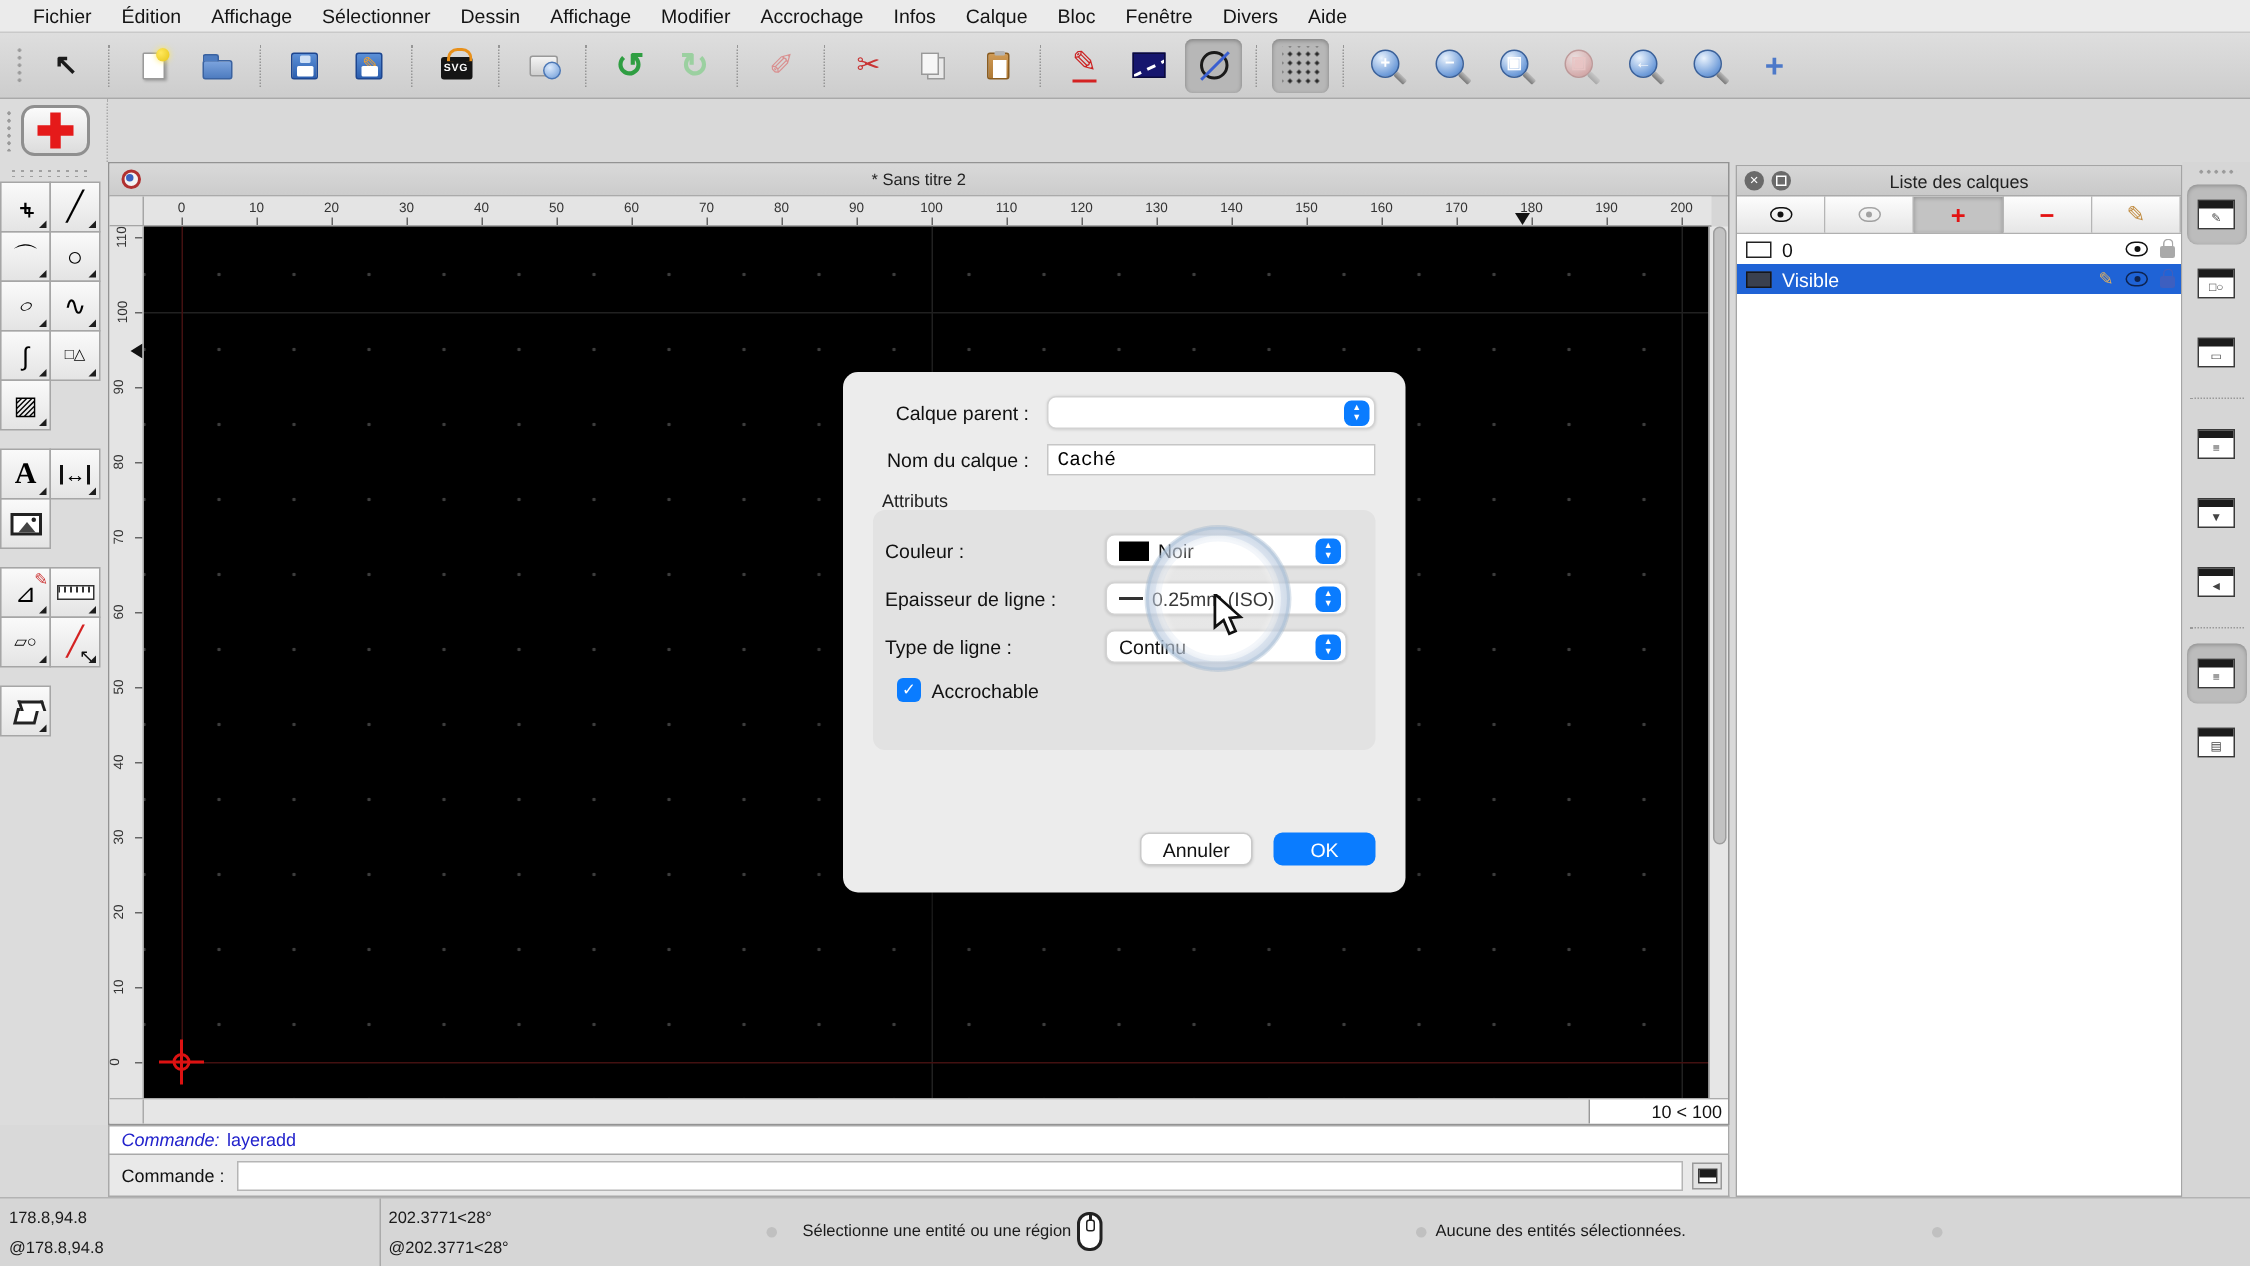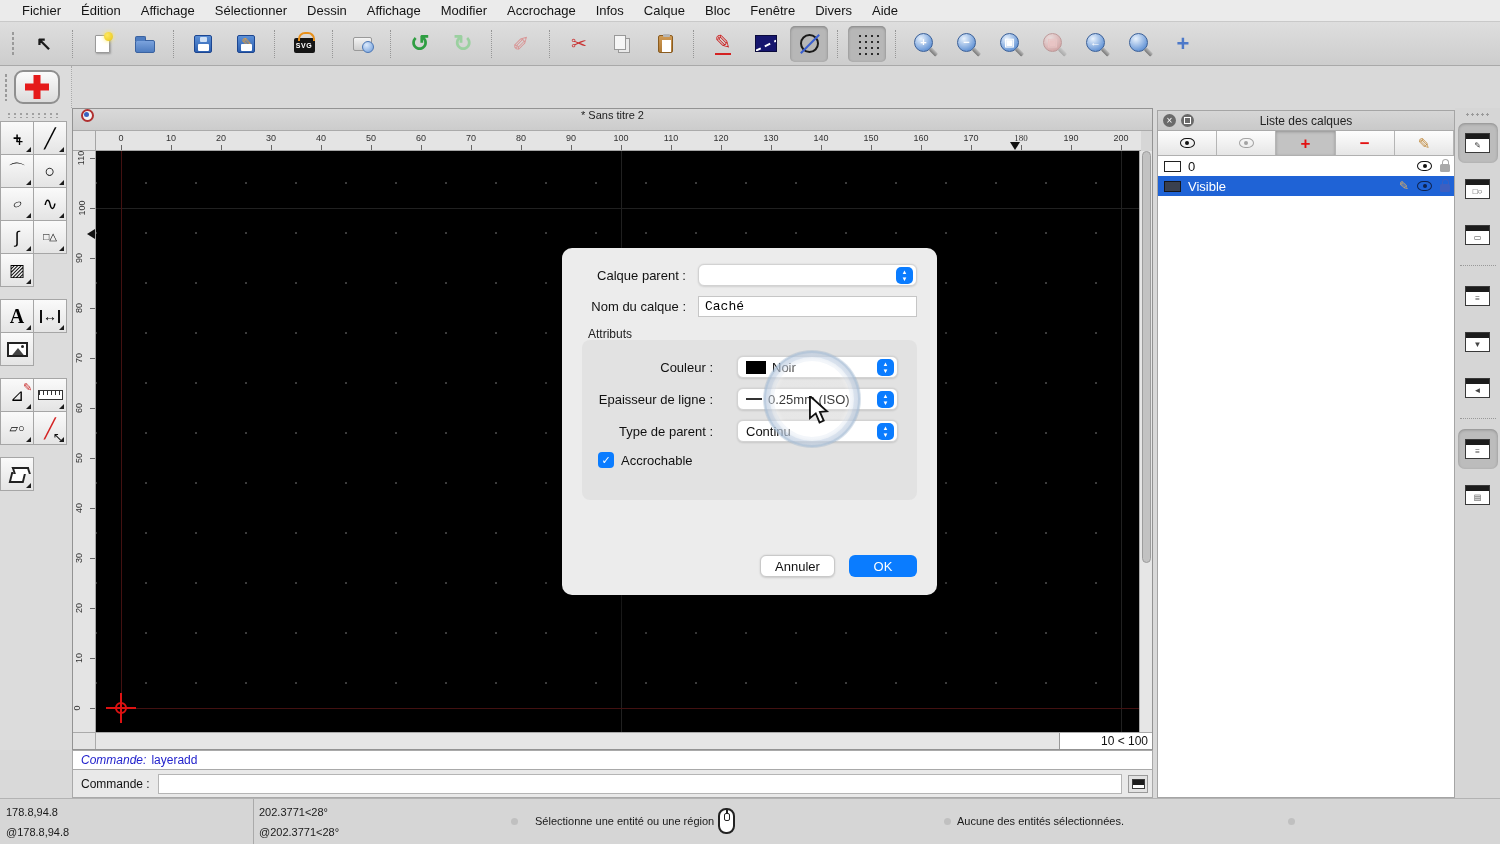--- a/index.html
+++ b/index.html
@@ -88,21 +88,21 @@
   .g-draft2::after{content:"✎";position:absolute;right:-8px;top:-5px;font-size:11px;color:#c33}
   .i-rulertool{width:25px;height:10px;background:#fff;border:1px solid #333;background-image:repeating-linear-gradient(90deg,#333 0 1px,transparent 1px 4px);background-size:100% 4px;background-repeat:no-repeat}
   .g-modify{font-size:11px}
   .g-selred{color:#d42222;font-size:19px;position:relative}
   .g-selred::after{content:"↖";position:absolute;right:-7px;bottom:-5px;font-size:12px;color:#111}
   .i-cube{width:15px;height:11px;border:2px solid #222;background:#fff;position:relative;transform:skewX(-14deg);margin-top:6px}
   .i-cube::before{content:"";position:absolute;left:-1px;width:13px;top:-7px;height:5px;border:2px solid #222;border-bottom:none;transform:skewX(30deg);background:#fff}
 
   
   .canvas-win{position:absolute;left:72px;top:108px;width:1081px;height:642px;border:1px solid #939393;background:#d6d6d6}
-  .doc-titlebar{position:absolute;left:0;top:0;right:0;height:22px;background:linear-gradient(#d9d9d9,#cccccc);border-bottom:1px solid #aaa;display:flex;align-items:flex-start}
+  .doc-titlebar{position:absolute;left:0;top:0;right:0;height:22px;background:linear-gradient(#d9d9d9,#cccccc);border-bottom:1px solid #aaa;display:flex;align-items:center}
   .doc-title{position:absolute;left:0;right:0;text-align:center;font-size:11px;color:#222}
   .appicon{width:13px;height:13px;margin-left:8px;border-radius:50%;border:2px solid #b03030;position:relative;background:#f4f4f4;z-index:2}
   .appicon::after{content:"";position:absolute;left:1px;top:1px;width:5px;height:5px;border-radius:50%;background:#3a62c0}
   .hruler{position:absolute;left:23px;top:22px;width:1045px;height:20px;background:#e4e4e4;border-bottom:1px solid #a5a5a5;overflow:hidden}
   .hnum{position:absolute;top:2px;transform:translateX(-50%);font-size:9px;color:#333}
   .htick{position:absolute;bottom:0;width:1px;height:5px;background:#666}
   .hmark{position:absolute;bottom:0;transform:translateX(-50%);border-left:5px solid transparent;border-right:5px solid transparent;border-top:8px solid #111}
   .rcorner{position:absolute;left:0;top:22px;width:23px;height:20px;background:#e4e4e4;border-right:1px solid #a5a5a5;border-bottom:1px solid #a5a5a5}
   .vruler{position:absolute;left:0;top:42px;width:23px;height:583px;background:#e4e4e4;border-right:1px solid #a5a5a5;overflow:hidden}
   .vnum{position:absolute;left:1px;transform:translateY(-50%) rotate(-90deg);font-size:9px;color:#333}
@@ -189,21 +189,21 @@
   .drow:first-child{padding-top:16px}
   .drow label{width:112px;text-align:right;margin-right:12px;white-space:nowrap}
   .dd{flex:1;display:flex;align-items:center;background:#fff;border:1px solid #d2d2d2;border-radius:6px;height:22px;padding:0 3px 0 8px;box-shadow:0 .5px 2px rgba(0,0,0,.12);gap:6px}
   .stepper{margin-left:auto;width:17px;height:17px;background:#0a7cff;border-radius:5px;color:#fff;display:flex;flex-direction:column;align-items:center;justify-content:center;flex:none}
   .stepper::before{content:"▲";font-size:6px;line-height:6px}
   .stepper::after{content:"▼";font-size:6px;line-height:6px;margin-top:1px}
   .txt{flex:1;height:21px;border:1px solid #c6c6c6;background:#fff;font-size:13px;padding:0 6px;font-family:Liberation Mono, monospace}
   .attr-label{margin:2px 0 4px 26px;font-size:12px;color:#222}
   .group{position:absolute;left:20px;right:20px;top:92px;height:160px;background:#e2e2e2;border-radius:8px;padding-top:16px}
   .grow{display:flex;align-items:center;margin:0 19px 10px 8px}
-  .grow label{width:123px;text-align:right;margin-right:24px;white-space:nowrap}
+  .grow label{width:123px;text-align:left;margin-right:24px;white-space:nowrap}
   .grow .dd{max-width:176px}
   .swatch{width:20px;height:13px;background:#000;flex:none}
   .dash{width:16px;border-top:2px solid #333;flex:none}
   .cbrow{display:flex;align-items:center;gap:7px;margin:0 0 7px 16px}
   .cb{width:16px;height:16px;background:#0a7cff;border-radius:4px;color:#fff;font-size:11px;line-height:16px;text-align:center;flex:none}
   .cb::after{content:"✓"}
   .dbtns{position:absolute;right:20px;bottom:18px;display:flex;gap:14px}
   .btn{height:22px;border-radius:6px;font-size:13px;font-family:inherit;border:none;cursor:default}
   .btn.cancel{width:75px;background:#fff;border:1px solid #c9c9c9;box-shadow:0 .5px 2px rgba(0,0,0,.15);color:#111}
   .btn.ok{width:68px;background:#0a7cff;color:#fff}
@@ -441,21 +441,21 @@
         <span class="hnum" style="left: 675px;">130</span>
         <span class="htick" style="left: 675px;"></span>
         <span class="hnum" style="left: 725px;">140</span>
         <span class="htick" style="left: 725px;"></span>
         <span class="hnum" style="left: 775px;">150</span>
         <span class="htick" style="left: 775px;"></span>
         <span class="hnum" style="left: 825px;">160</span>
         <span class="htick" style="left: 825px;"></span>
         <span class="hnum" style="left: 875px;">170</span>
         <span class="htick" style="left: 875px;"></span>
-        <span class="hnum" style="left: 925px; font-family: Liberation Serif, serif;">180</span>
+        <span class="hnum" style="left: 925px;">180</span>
         <span class="htick" style="left: 925px;"></span>
         <span class="hnum" style="left: 975px;">190</span>
         <span class="htick" style="left: 975px;"></span>
         <span class="hnum" style="left: 1025px;">200</span>
         <span class="htick" style="left: 1025px;"></span>
         <span class="hmark" style="left: 919px;"></span>
       </div>
     <div class="vruler">
         <span class="vnum" style="top: 7px;">110</span>
         <span class="vtick" style="top: 7px;"></span>
@@ -644,21 +644,21 @@
       </div>
       <div class="grow">
         <label>Epaisseur de ligne :</label>
         <div class="dd">
           <span class="dash"></span>
           <span>0.25mm (ISO)</span>
           <span class="stepper"></span>
         </div>
       </div>
       <div class="grow">
-        <label>Type de parent :</label>
+        <label>Type de ligne :</label>
         <div class="dd">
           <span>Continu</span>
           <span class="stepper"></span>
         </div>
       </div>
       <div class="cbrow">
         <span class="cb"></span>
         <span>Accrochable</span>
       </div>
     </div>

